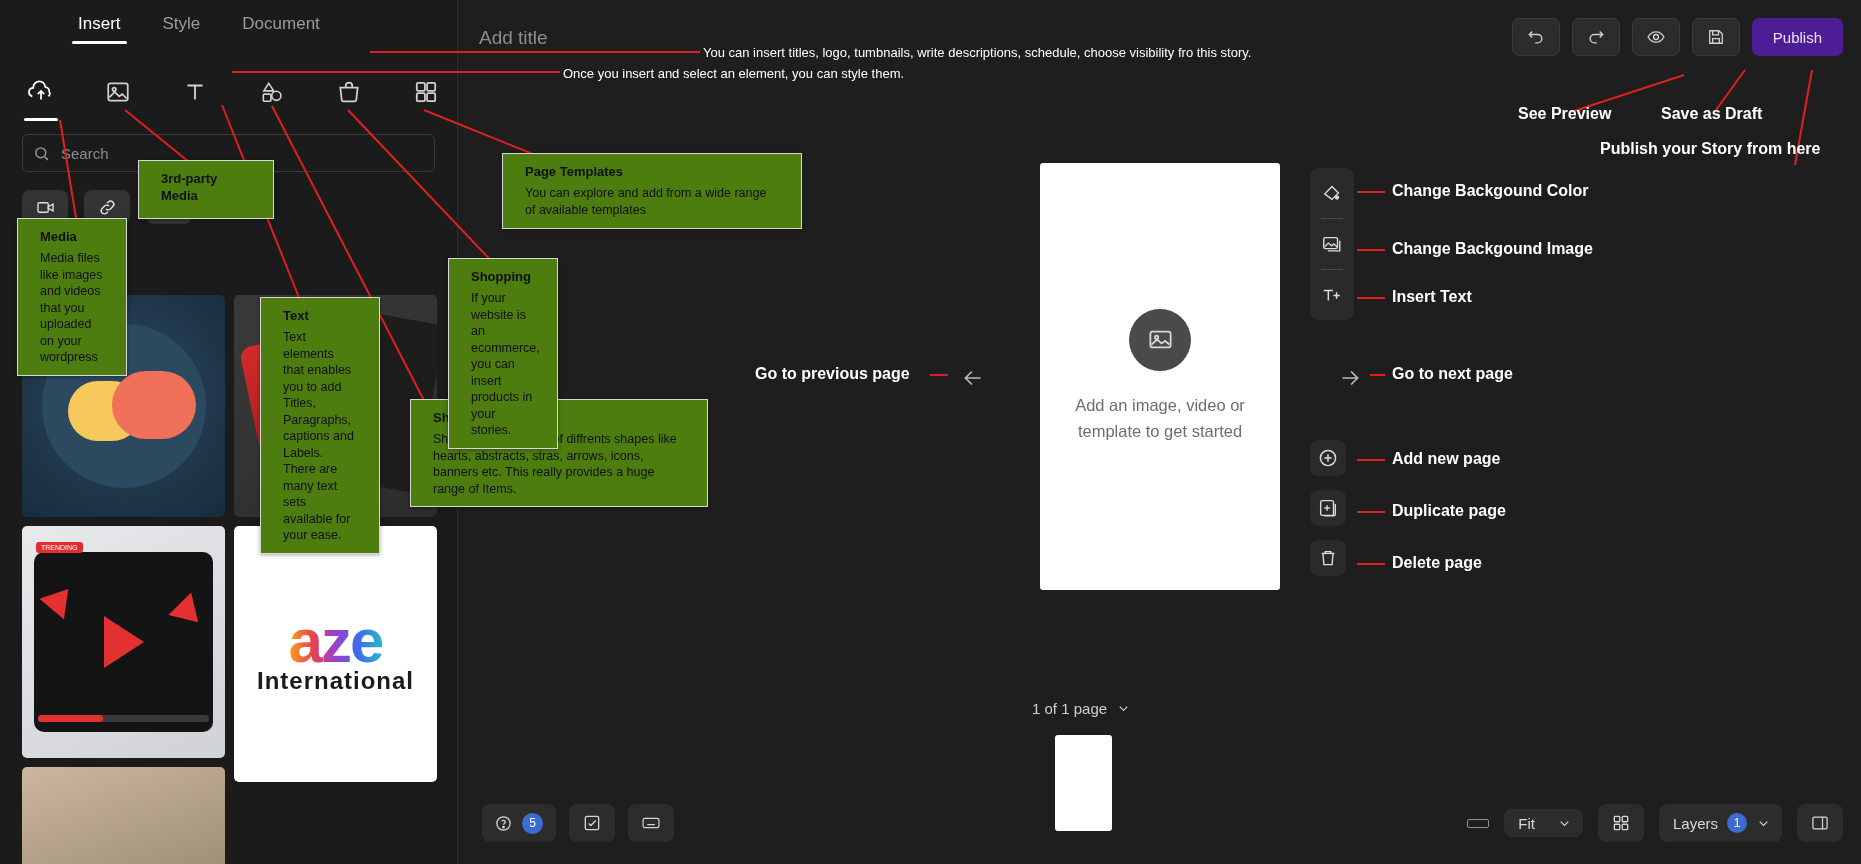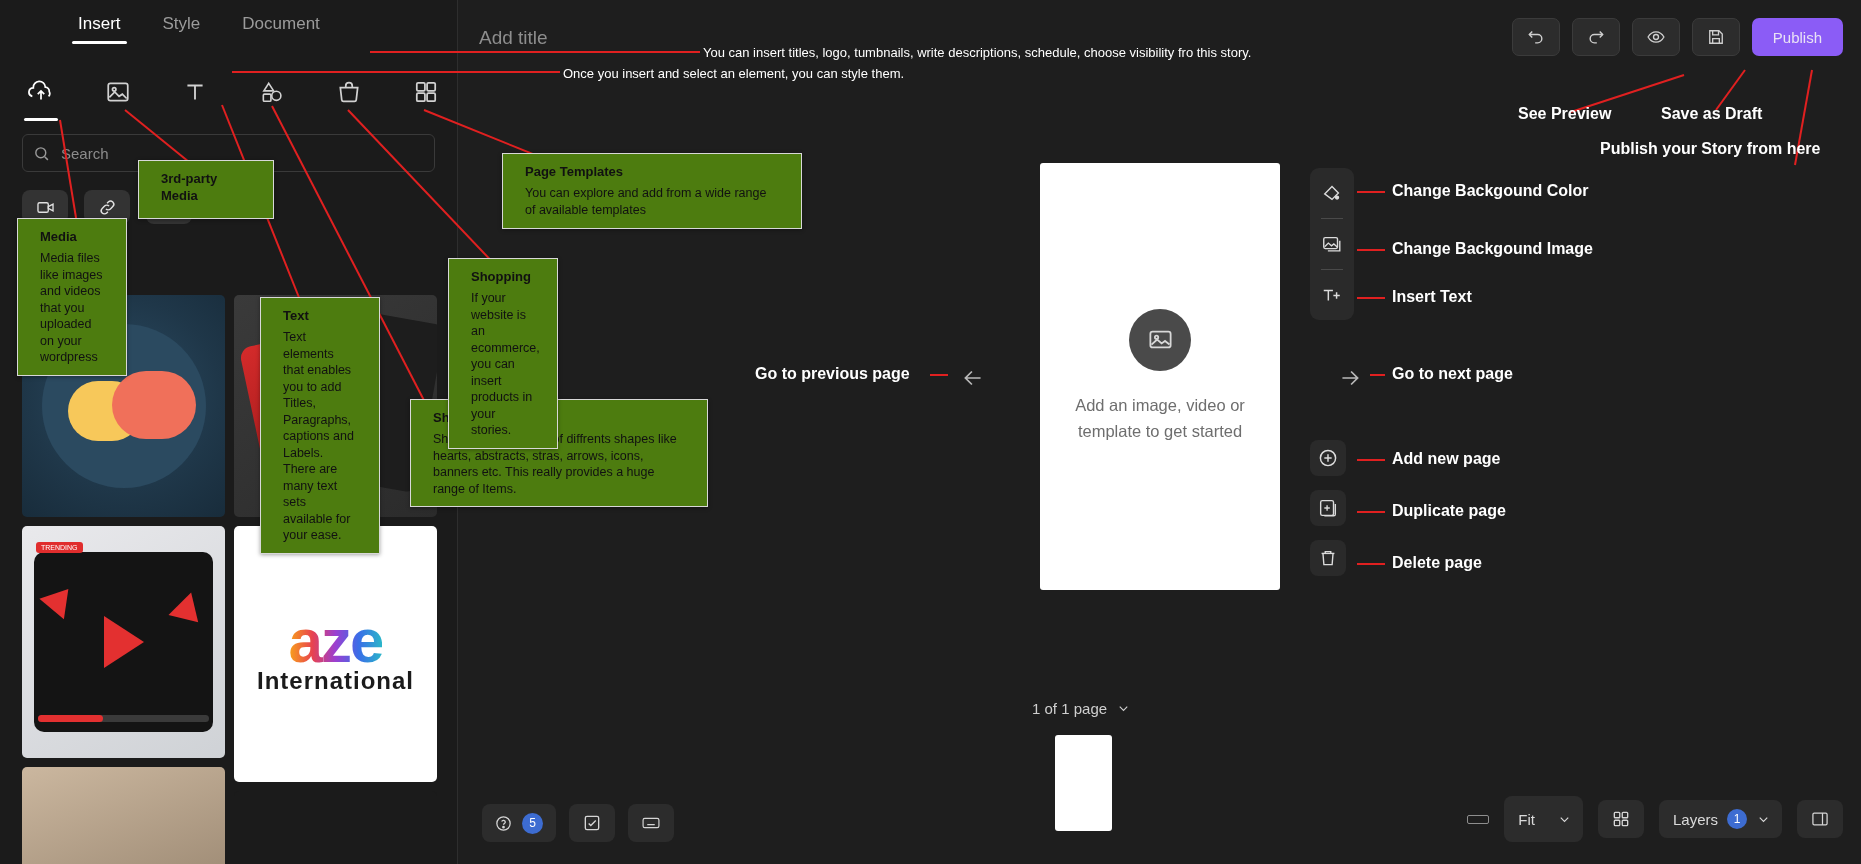--- a/index.html
+++ b/index.html
@@ -241,21 +241,21 @@
     border: 1px solid #3b3b3b;
     display: flex; align-items: center; justify-content: center;
     color: #cfcfcf;
     cursor: pointer;
   }
   .tr-btn svg { width: 20px; height: 20px; }
   .publish-btn {
     height: 38px;
     padding: 0 21px;
     border-radius: 7px;
-    background: #8b5cf6;
+    background: #4c1d95;
     color: #e9e2f5;
     font-size: 15px;
     display: flex; align-items: center; justify-content: center;
     cursor: pointer;
     border: none;
     font-family: "Liberation Sans", sans-serif;
   }
 
   
   .canvas-page {
@@ -364,21 +364,21 @@
     color: #d6d6d6; cursor: pointer;
   }
   .sq-btn svg { width: 20px; height: 20px; }
 
   .bottom-right {
     position: absolute; right: 18px; bottom: 22px;
     display: flex; align-items: center; gap: 15px;
   }
   .zoom-dash { width: 22px; height: 9px; border: 1px solid #8e8e8e; border-radius: 2px; }
   .select-box {
-    height: 46px;
+    height: 28px;
     background: #2c2c2c; border-radius: 8px;
     display: flex; align-items: center; gap: 22px;
     padding: 0 11px 0 14px;
     color: #dadada; font-size: 15px;
     cursor: pointer;
   }
   .layers-box {
     height: 38px;
     background: #2c2c2c; border-radius: 8px;
     display: flex; align-items: center; gap: 9px;

